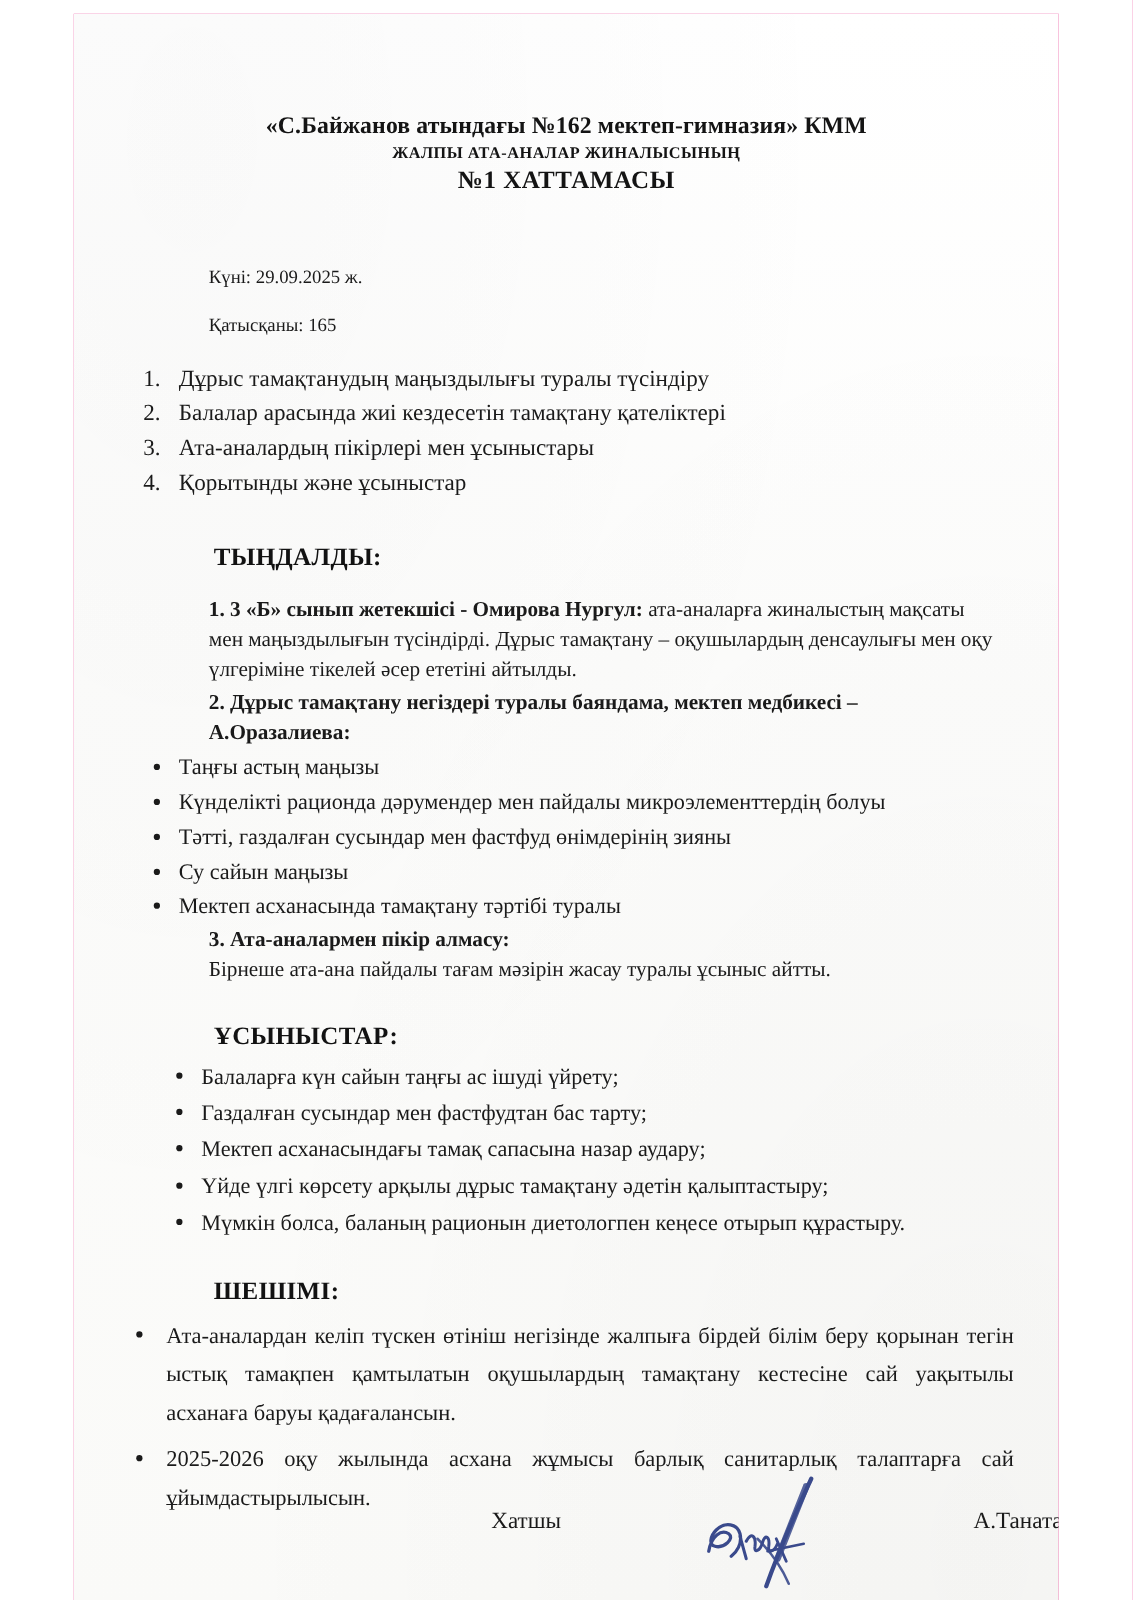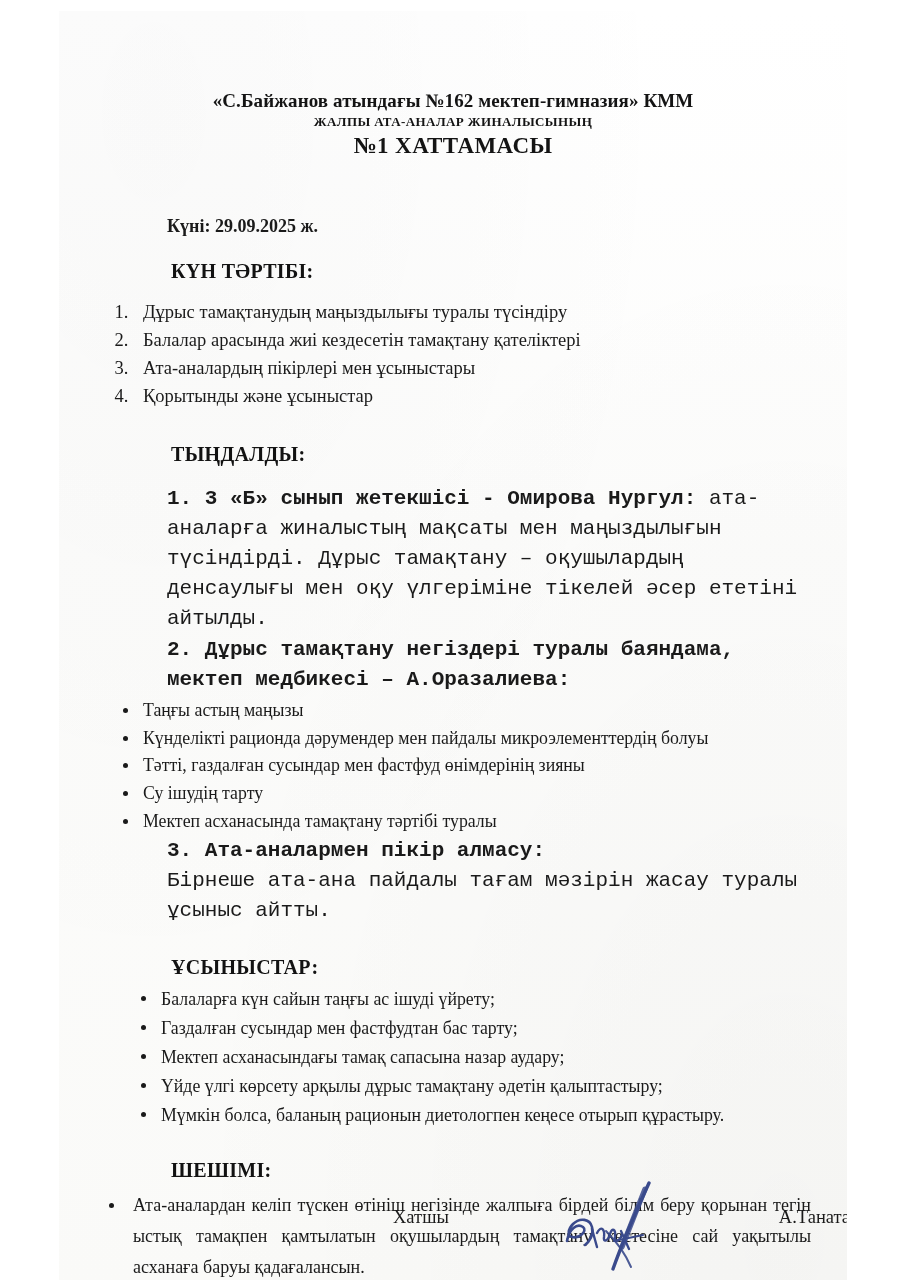--- a/index.html
+++ b/index.html
@@ -46,29 +46,28 @@
     line-height: 1.30;
   }
   .doc-header .hline {
     font-weight: bold;
     font-size: 19.5px;
     letter-spacing: 0.1px;
     color: #141414;
   }
   .doc-header .hline.l1 { font-size: 19px; }
   .doc-header .hline.l2 { font-size: 13px; letter-spacing: 0.4px; }
-  .doc-header .hline.l3 { font-size: 23px; letter-spacing: 0.4px; }
+  .doc-header .hline.l3 { font-size: 20px; letter-spacing: 0.4px; }
 
   
   .meta {
     margin-left: 108px;
     margin-top: 56px;
-    font-size: 18px;
+    font-size: 15px;
     line-height: 1.2;
-    font-weight: bold;
   }
   .meta .meta-row { margin-bottom: 21px; }
 
   
   .sec-heading {
     font-weight: bold;
     font-size: 20px;
     margin-left: 112px;
     letter-spacing: 0.3px;
     color: #121212;
@@ -85,23 +84,22 @@
     font-size: 18.5px;
     line-height: 1.45;
     list-style-position: outside;
   }
   ol.agenda li { padding-left: 10px; margin-bottom: 1px; }
 
   
   .body-block {
     margin-left: 108px;
     margin-right: 48px;
-    font-size: 21px;
+    font-size: 17px;
     line-height: 1.42;
-    font-family: Liberation Mono, monospace;
   }
   #heard-block { margin-top: 18px; }
   .lead-bold { font-weight: bold; }
   .sub-heading {
     font-weight: bold;
     display: block;
     margin-top: 2px;
   }
   .para { display: block; }
 
@@ -188,43 +186,43 @@
   <div id="content">
 
     <div class="doc-header">
       <div class="hline l1">«С.Байжанов атындағы №162 мектеп-гимназия» КММ</div>
       <div class="hline l2">ЖАЛПЫ АТА-АНАЛАР ЖИНАЛЫСЫНЫҢ</div>
       <div class="hline l3">№1 ХАТТАМАСЫ</div>
     </div>
 
     <div class="meta">
       <div class="meta-row">Күні: 29.09.2025 ж.</div>
-    </div>
-
-    <div class="sec-heading" id="agenda-heading">КҮН ТӘРТІБІ:</div>
+      <div class="meta-row">Қатысқаны: 165</div>
+    </div>
+
     <ol class="agenda">
       <li>Дұрыс тамақтанудың маңыздылығы туралы түсіндіру</li>
       <li>Балалар арасында жиі кездесетін тамақтану қателіктері</li>
       <li>Ата-аналардың пікірлері мен ұсыныстары</li>
       <li>Қорытынды және ұсыныстар</li>
     </ol>
 
     <div class="sec-heading" id="heard-heading">ТЫҢДАЛДЫ:</div>
 
     <div class="body-block" id="heard-block">
       <div class="para"><span class="lead-bold">1. 3 «Б» сынып жетекшісі - Омирова Нургул:</span><span> ата-аналарға жиналыстың мақсаты мен маңыздылығын түсіндірді. Дұрыс тамақтану – оқушылардың денсаулығы мен оқу үлгеріміне тікелей әсер ететіні айтылды.</span></div>
 
       <span class="sub-heading">2. Дұрыс тамақтану негіздері туралы баяндама, мектеп медбикесі – А.Оразалиева:</span>
     </div>
 
     <ul class="bul">
       <li>Таңғы астың маңызы</li>
       <li>Күнделікті рационда дәрумендер мен пайдалы микроэлементтердің болуы</li>
       <li>Тәтті, газдалған сусындар мен фастфуд өнімдерінің зияны</li>
-      <li>Су ішудің тарту</li>
+      <li>Су сайын маңызы</li>
       <li>Мектеп асханасында тамақтану тәртібі туралы</li>
     </ul>
 
     <div class="body-block exchange-block">
       <span class="sub-heading">3. Ата-аналармен пікір алмасу:</span>
       <span class="para">Бірнеше ата-ана пайдалы тағам мәзірін жасау туралы ұсыныс айтты.</span>
     </div>
 
     <div class="sec-heading" id="proposals-heading">ҰСЫНЫСТАР:</div>
     <ul class="bul proposals">

